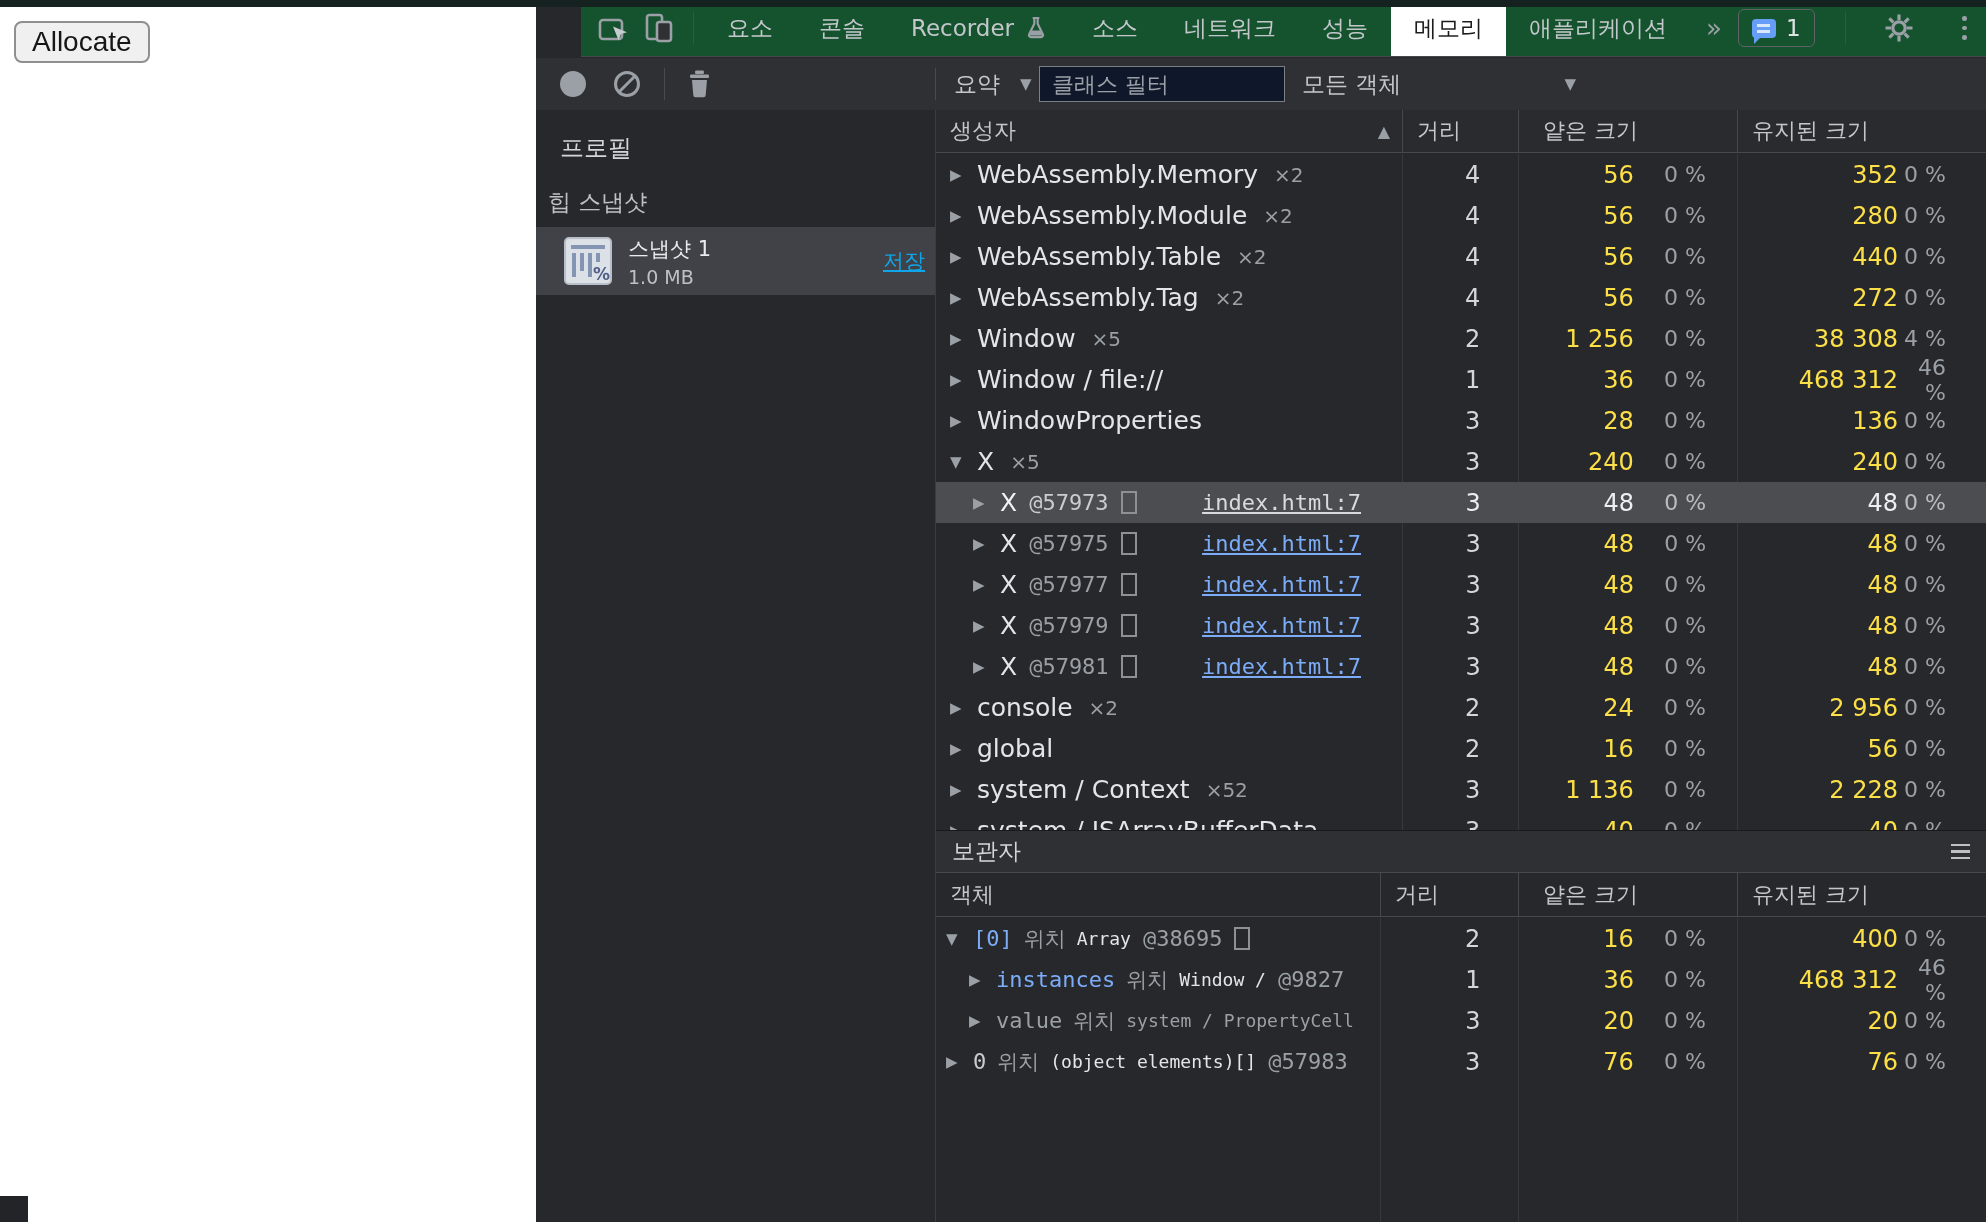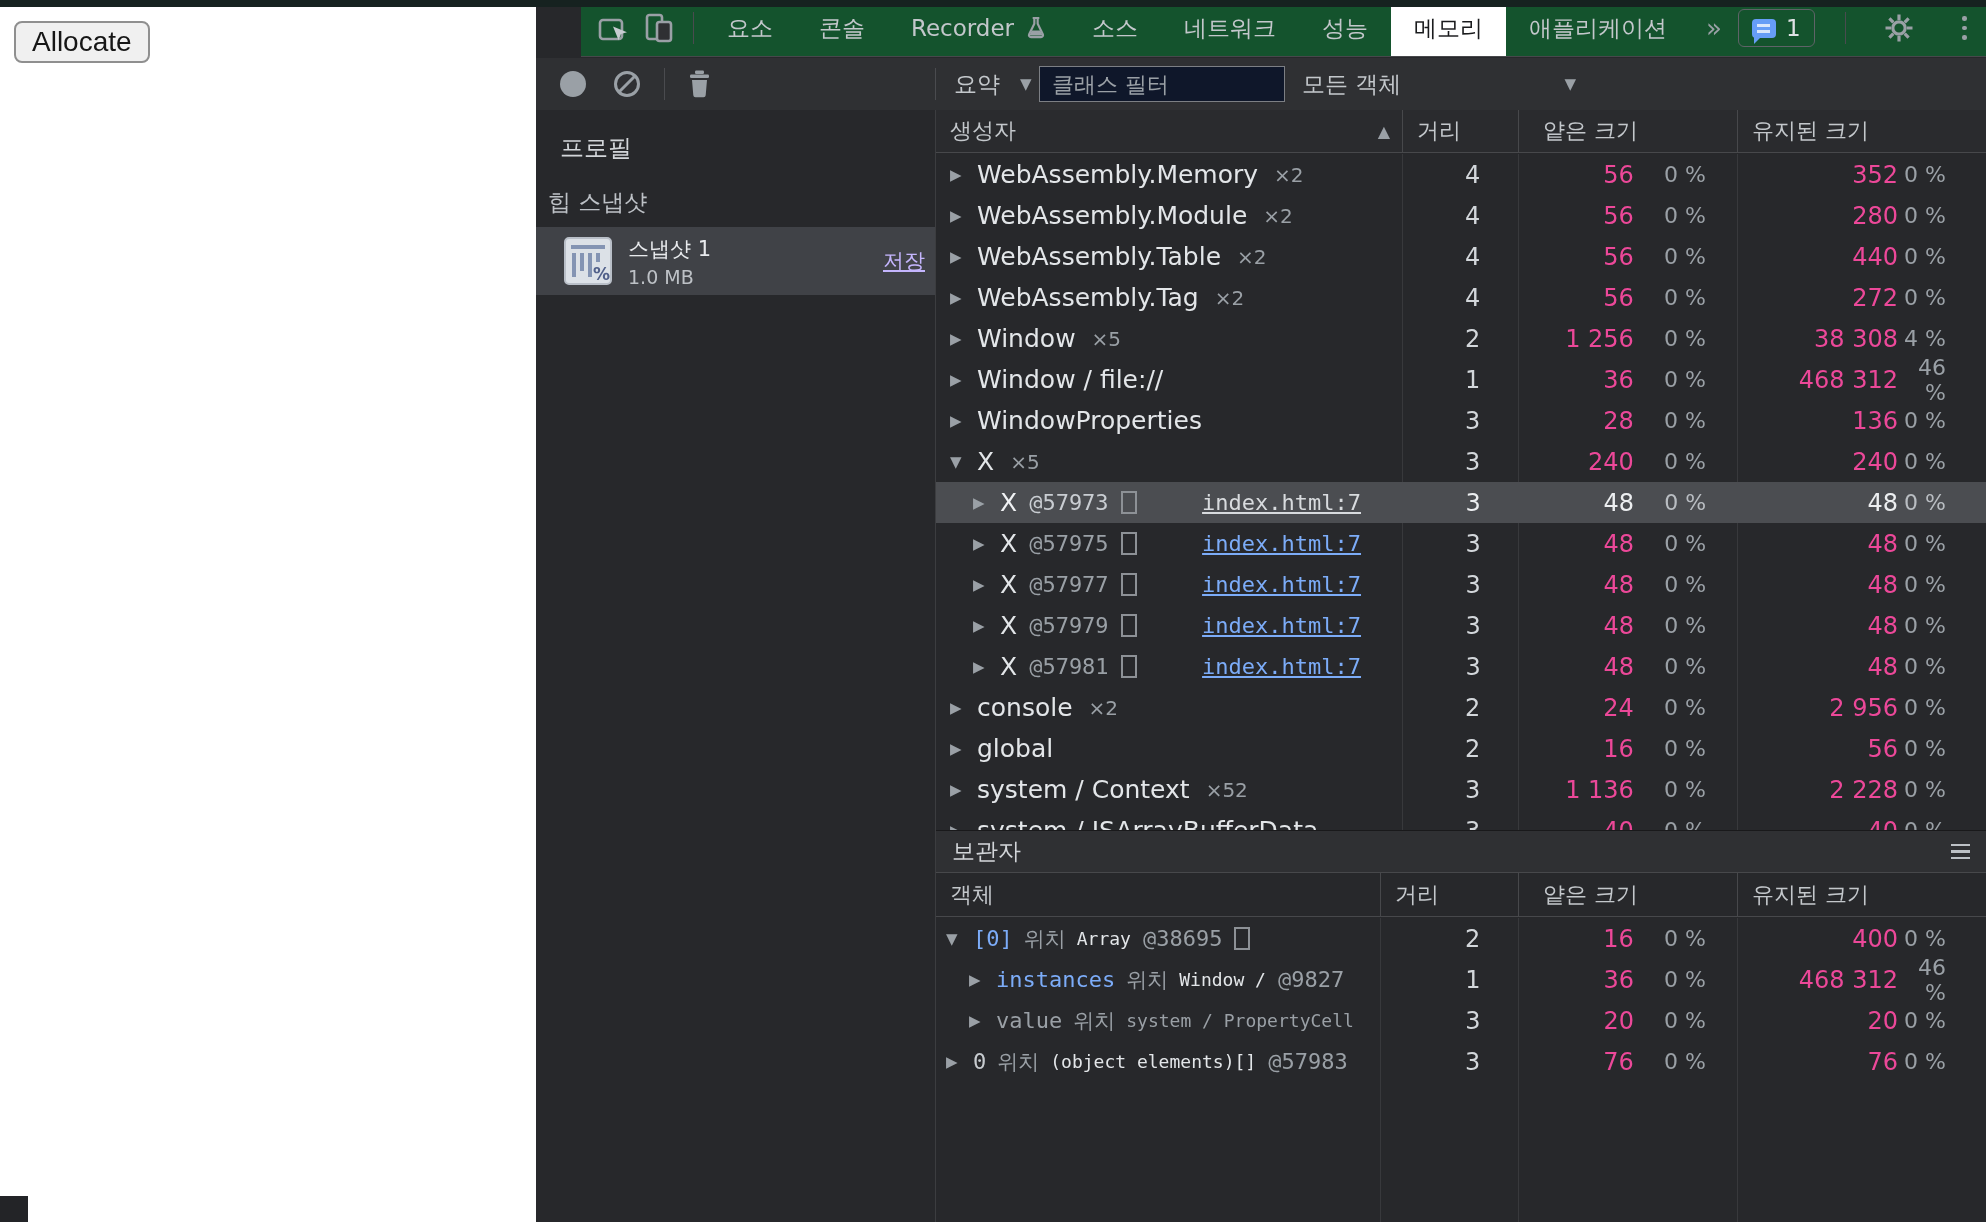--- a/index.html
+++ b/index.html
@@ -63,40 +63,40 @@
   
   .sidebar{position:absolute;left:0;top:110px;width:400px;bottom:0;background:#27282b;
     border-right:1px solid #3c3d40;box-sizing:border-box;}
   .profiles-title{position:absolute;left:24px;top:22px;font-size:24px;color:#d2d5d9;}
   .section-label{position:absolute;left:12px;top:77px;font-size:23px;color:#bdc1c6;}
   .snapshot-item{position:absolute;left:0;right:0;top:117px;height:68px;background:#404247;
     display:flex;align-items:center;padding-left:28px;box-sizing:border-box;}
   .snap-meta{margin-left:16px;display:flex;flex-direction:column;gap:3px;}
   .snap-name{font-size:21px;color:#e8eaed;}
   .snap-size{font-size:19px;color:#bdc1c6;}
-  .save-link{margin-left:auto;margin-right:10px;font-size:21px;color:#c4b5fd;text-decoration:underline;}
+  .save-link{margin-left:auto;margin-right:10px;font-size:21px;color:#0ea5e9;text-decoration:underline;}
 
   
   .main{position:absolute;left:400px;top:110px;right:0;bottom:0;}
   .grid-header{position:absolute;left:0;top:0;right:0;height:43px;background:#2a2b2e;
     border-bottom:1px solid #47484b;display:flex;box-sizing:border-box;font-size:22px;color:#c3c7cb;}
   .hcell{display:flex;align-items:center;padding-left:14px;box-sizing:border-box;position:relative;}
   .hcell + .hcell{border-left:1px solid #47484b;}
   .h-name{width:466px;}.h-dist{width:116px;}.h-sh{width:219px;padding-left:24px;}.h-re{width:249px;}
   .sort-arrow{position:absolute;right:12px;font-size:16px;color:#9aa0a6;}
 
   .grid-body{position:absolute;left:0;top:44px;right:0;height:676px;overflow:hidden;}
   .vline{position:absolute;top:0;bottom:0;width:1px;background:#38393c;}
   .grow{display:flex;height:41px;align-items:center;position:relative;}
   .grow.sel{background:#4b4d51;}
   .cell{box-sizing:border-box;height:41px;display:flex;align-items:center;}
   .cname{width:466px;overflow:hidden;white-space:nowrap;}
   .cdist{width:116px;justify-content:flex-end;padding-right:24px;color:#d3d7db;font-size:24px;}
   .csh{width:219px;}.cre{width:275px;}
-  .val{flex:1;text-align:right;color:#ec4899;font-size:24px;}
+  .val{flex:1;text-align:right;color:#fde047;font-size:24px;}
   .csh .pct{width:84px;text-align:right;padding-right:12px;box-sizing:border-box;color:#9aa0a6;font-size:22px;}
   .cre .pct{width:88px;text-align:right;padding-right:40px;box-sizing:border-box;color:#9aa0a6;font-size:22px;}
   .arw{display:inline-block;width:27px;font-size:15px;color:#9aa0a6;flex:0 0 auto;}
   .nm{color:#e3e6e9;font-size:25px;}
   .oid{color:#9aa0a6;font-family:"DejaVu Sans Mono",monospace;font-size:22px;margin-left:12px;}
   .cnt{color:#9aa0a6;font-size:20px;margin-left:16px;}
   .tofu{display:inline-block;width:12px;height:19px;border:2px solid #8d9196;margin-left:12px;flex:0 0 auto;}
   .lnk{margin-left:auto;margin-right:30px;color:#7cacf8;text-decoration:underline;
     font-family:"DejaVu Sans Mono",monospace;font-size:22px;}
   .sel .lnk{color:#d8dbde;}

